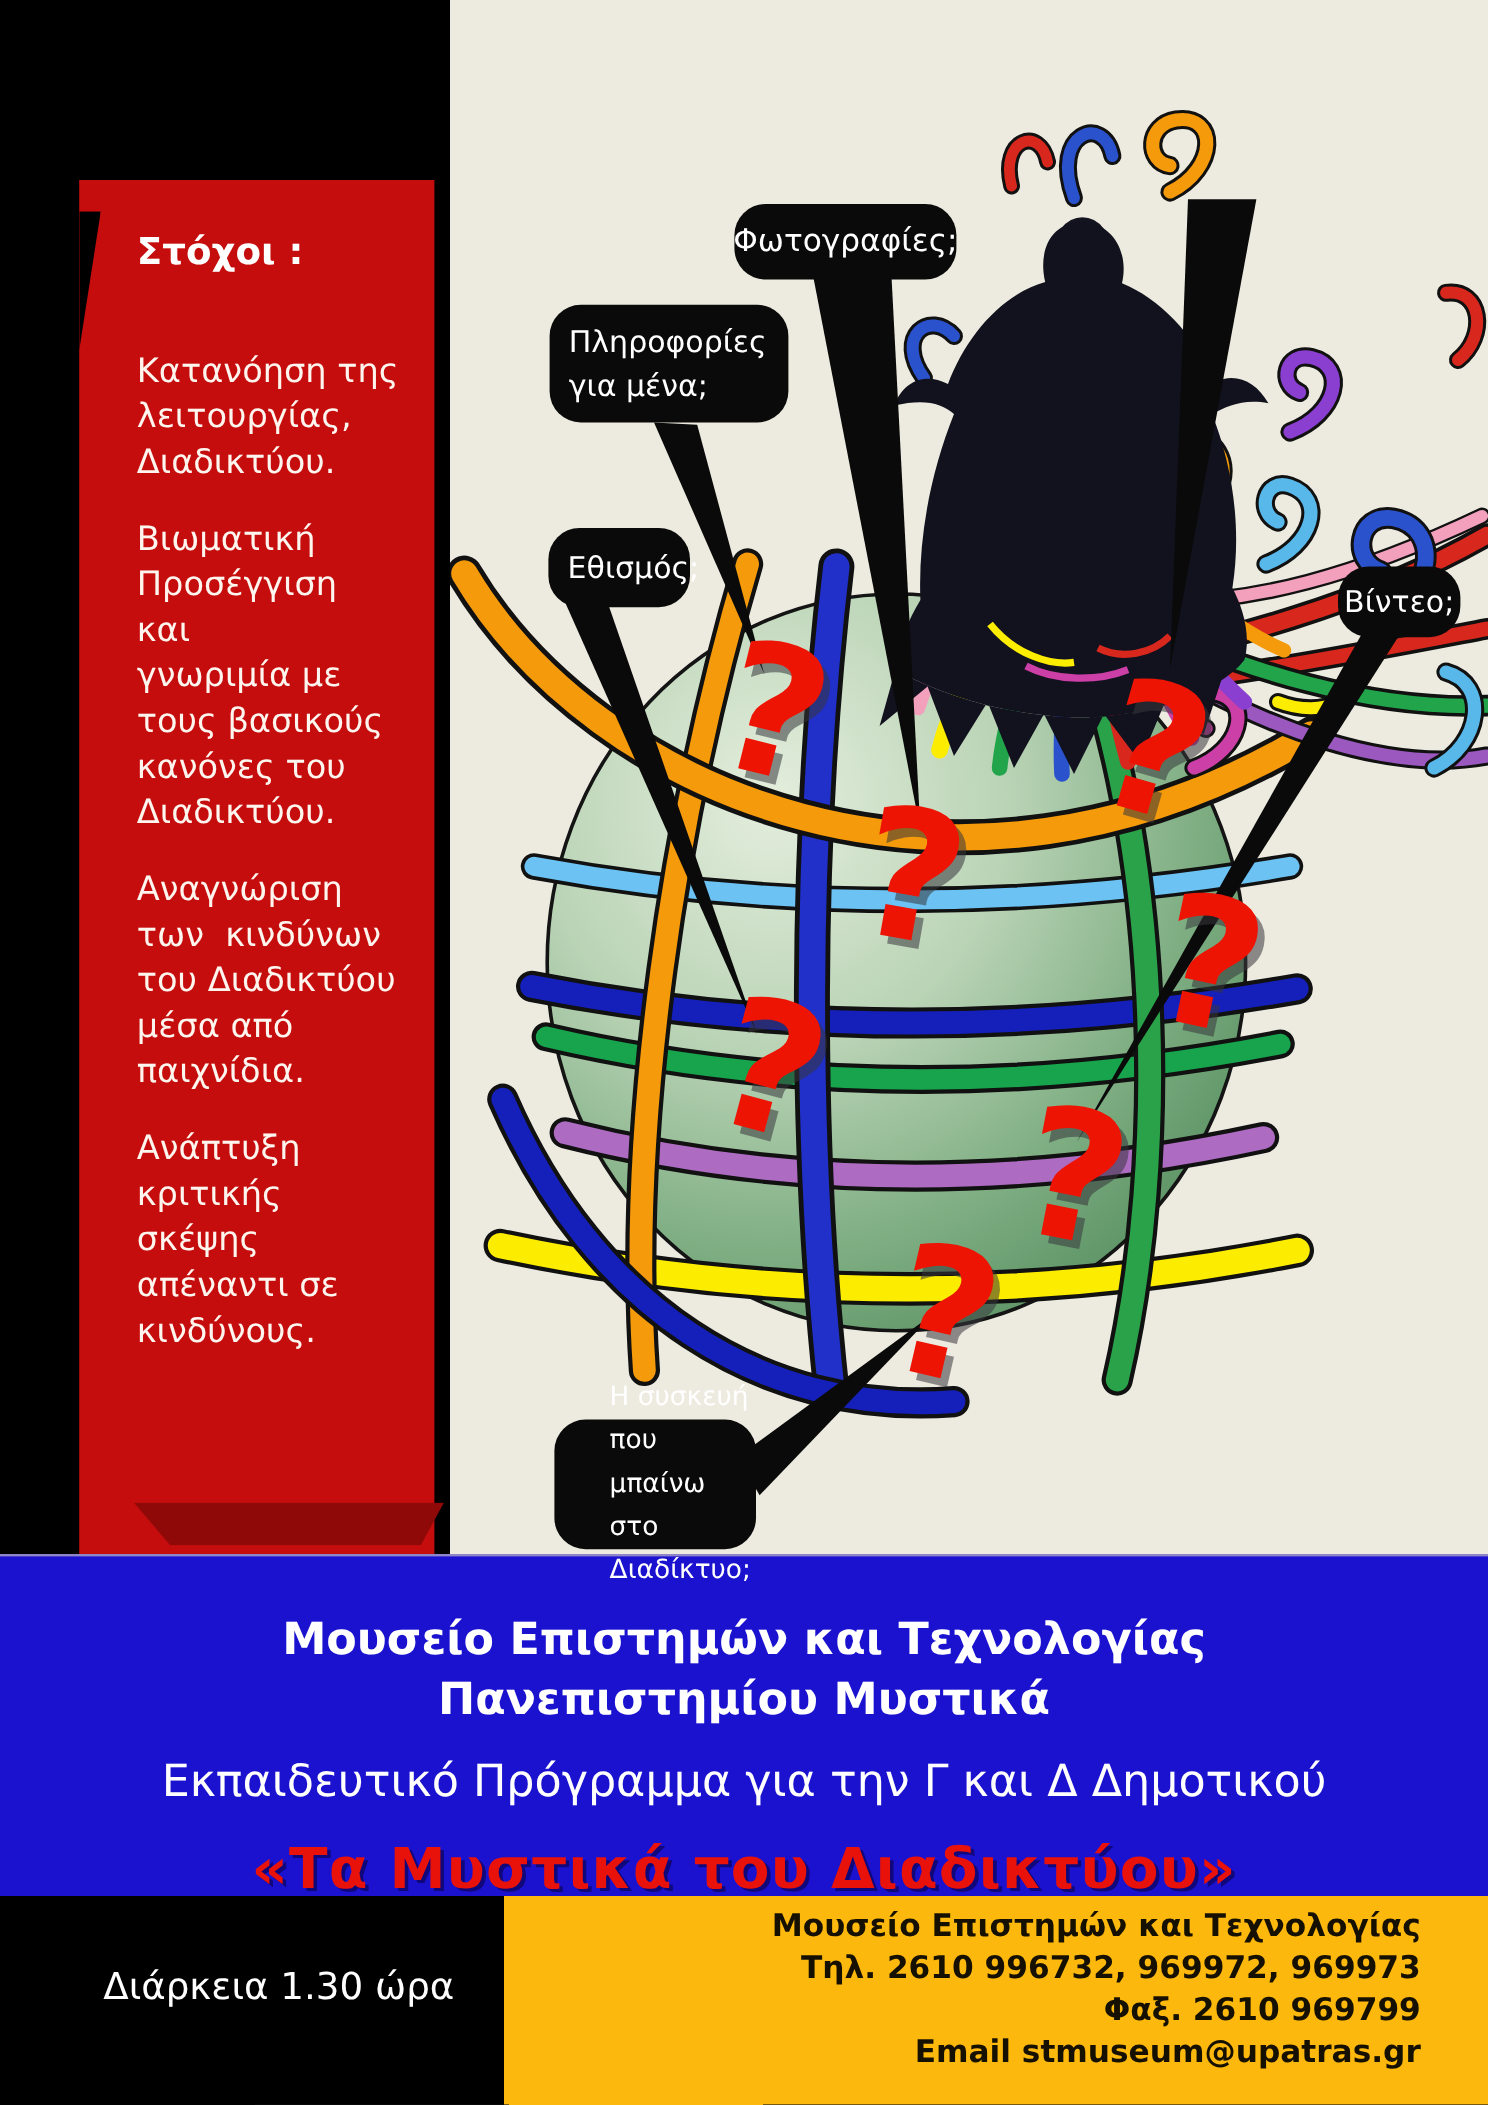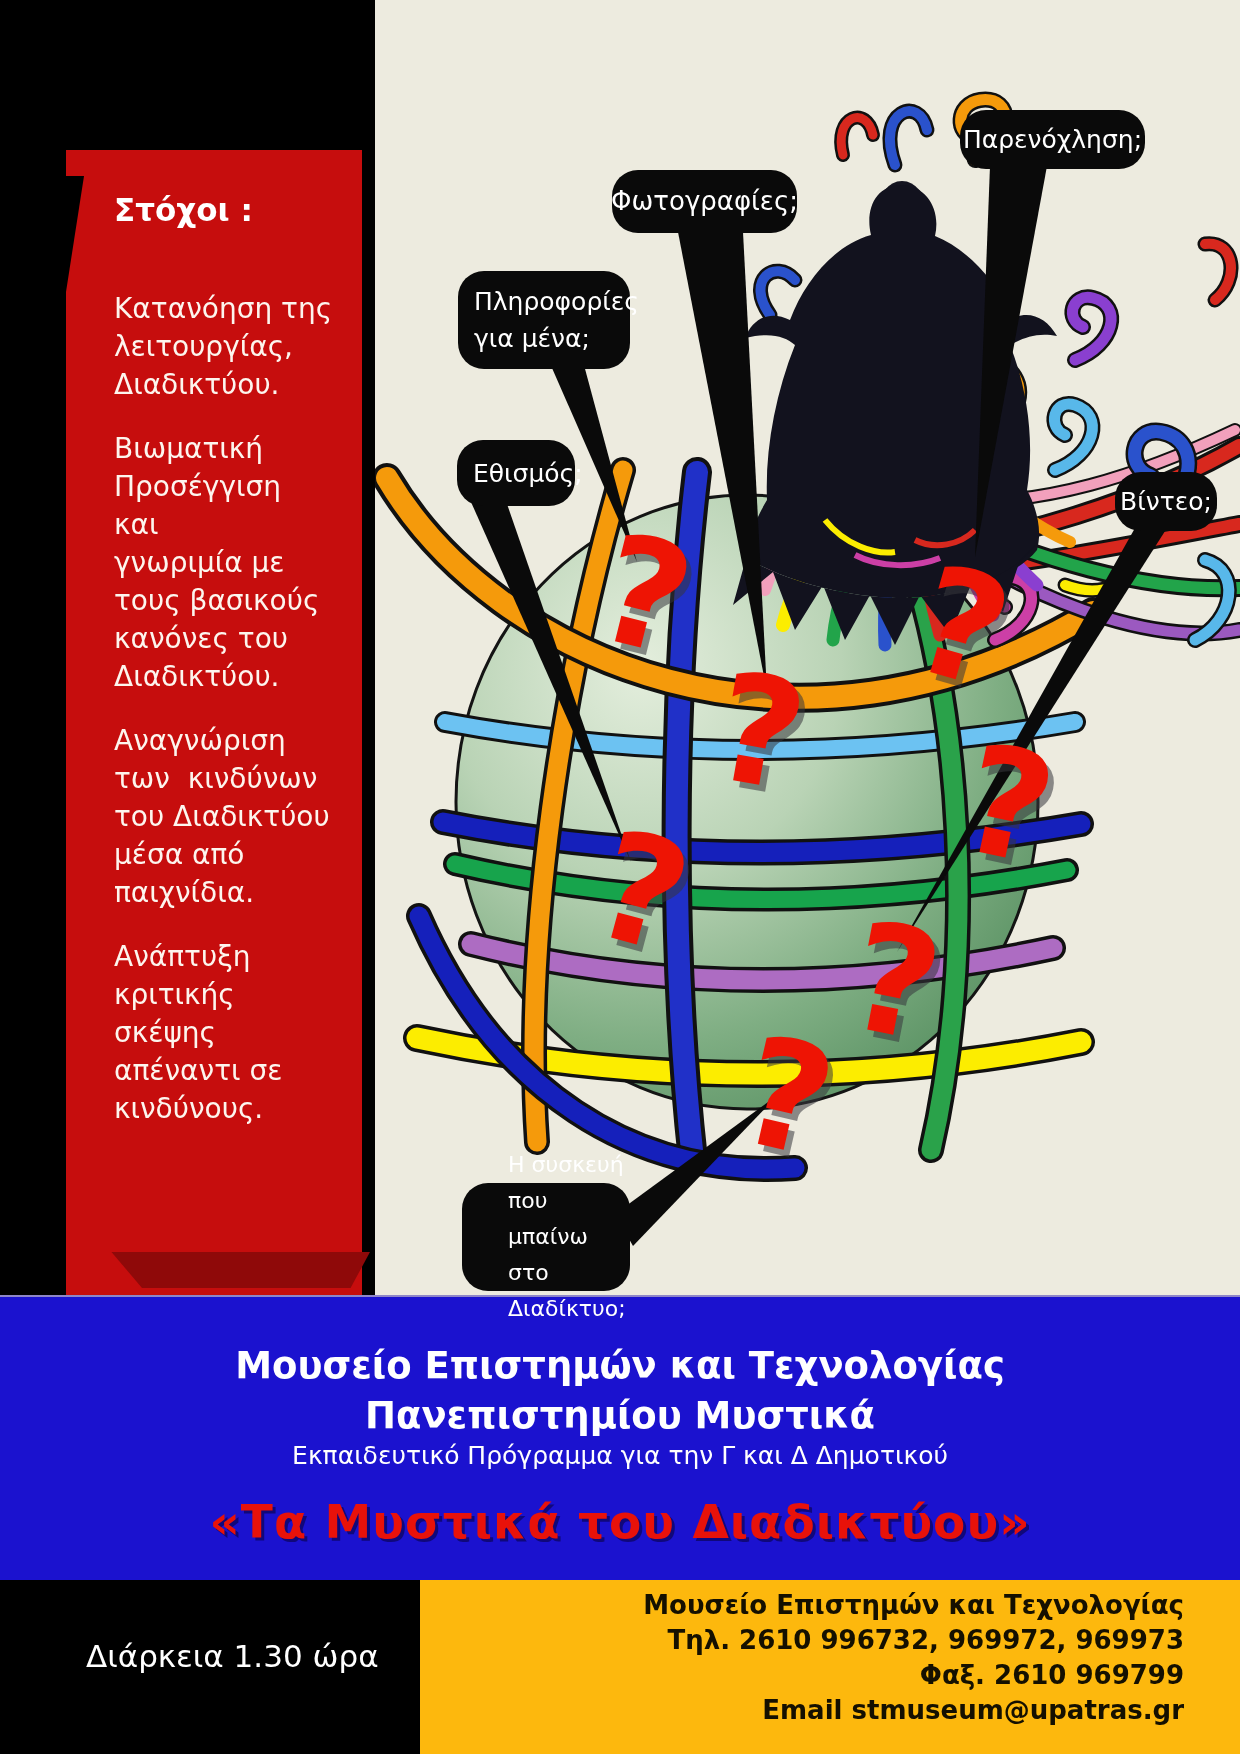--- a/index.html
+++ b/index.html
@@ -23,21 +23,21 @@
       text-shadow:7px 6px 0 rgba(55,55,60,.55);}
   .callout{position:absolute;z-index:3;background:#0a0a0a;color:#fff;border-radius:26px;
            display:flex;align-items:center;font-size:25px;line-height:37px;white-space:pre-wrap;
            padding:0 16px;box-sizing:border-box;}
   .callout.center{justify-content:center;text-align:center;}
   
   .blue-band{position:absolute;left:0;top:1295px;width:1240px;height:285px;background:#1b12cf;
              border-top:2px solid #8e86c8;box-sizing:border-box;text-align:center;color:#fff;}
   .bb-title{font-size:37px;font-weight:bold;margin-top:44px;line-height:50px;}
   .bb-title2{font-size:37px;font-weight:bold;line-height:50px;}
-  .bb-sub{font-size:25px;}
+  .bb-sub{font-size:37px;margin-top:22px;}
   .bb-program{font-size:47px;font-weight:bold;margin-top:24px;color:#e8120a;
               text-shadow:3px 3px 0 #10087a;letter-spacing:1px;}
   
   .footer{position:absolute;left:0;top:1580px;width:1240px;height:174px;}
   .footer-left{position:absolute;left:0;top:0;width:420px;height:174px;background:#000;}
   .duration{position:absolute;left:86px;top:58px;font-size:31px;font-weight:normal;color:#fff;}
   .footer-right{position:absolute;left:420px;top:0;width:820px;height:174px;background:#fdb80d;
                 box-sizing:border-box;padding:8px 56px 0 0;text-align:right;color:#151000;}
   .contact-line{font-size:26px;line-height:35px;font-weight:600;}
   .contact-line.first{font-weight:bold;}
@@ -205,24 +205,23 @@
     </svg>
 
     <div class="qm" style="left:215px;top:515px;transform:rotate(14deg);">?</div>
     <div class="qm" style="left:330px;top:652px;transform:rotate(10deg);">?</div>
     <div class="qm" style="left:532px;top:547px;transform:rotate(16deg);">?</div>
     <div class="qm" style="left:578px;top:725px;transform:rotate(12deg);">?</div>
     <div class="qm" style="left:212px;top:812px;transform:rotate(15deg);">?</div>
     <div class="qm" style="left:465px;top:902px;transform:rotate(11deg);">?</div>
     <div class="qm" style="left:357px;top:1017px;transform:rotate(13deg);">?</div>
 
-    <div class="callout" style="left:83px;top:271px;width:172px;height:98px;">Πληροφορίες
+    <div class="callout" style="left:83px;top:254px;width:199px;height:98px;">Πληροφορίες
 για μένα;</div>
     <div class="callout center" style="left:237px;top:170px;width:185px;height:63px;font-size:26px;">Φωτογραφίες;</div>
-    <div class="callout center" style="left:585px;top:110px;width:185px;height:59px;">Παρενόχληση;</div>
     <div class="callout" style="left:82px;top:440px;width:118px;height:66px;">Εθισμός;</div>
     <div class="callout center" style="left:740px;top:472px;width:102px;height:59px;">Βίντεο;</div>
     <div class="callout" style="left:87px;top:1183px;width:168px;height:108px;font-size:22px;line-height:36px;padding-left:46px;">Η συσκευή που
 μπαίνω  στο
 Διαδίκτυο;</div>
   </div>
 
   <div class="blue-band">
     <div class="bb-title">Μουσείο  Επιστημών και Τεχνολογίας</div>
     <div class="bb-title2">Πανεπιστημίου Μυστικά</div>

